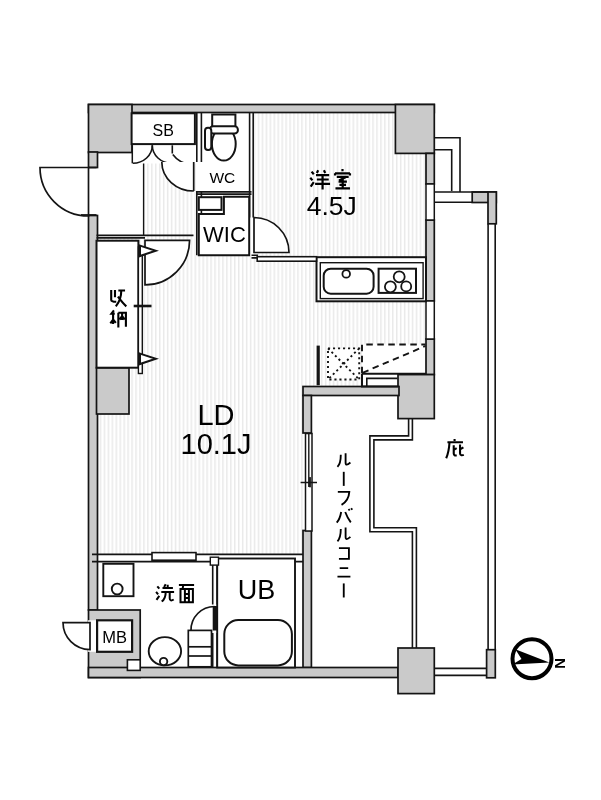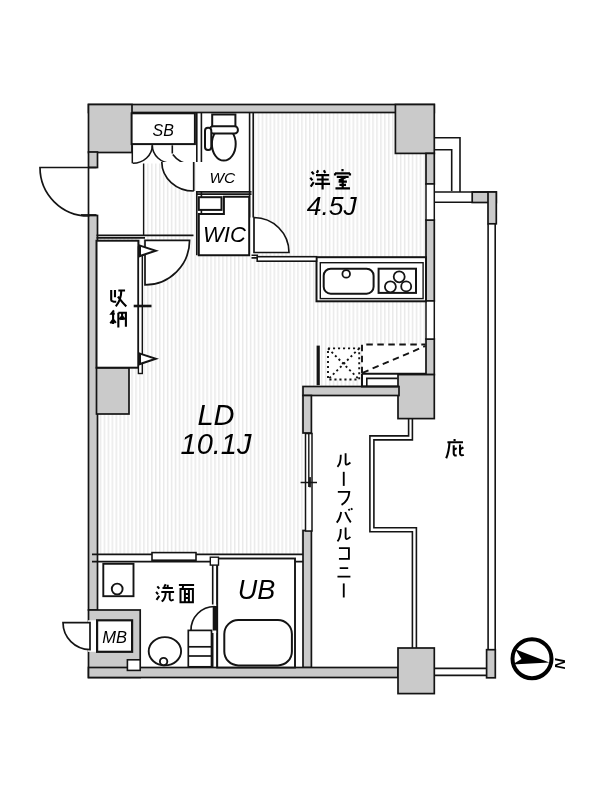--- a/index.html
+++ b/index.html
@@ -1,16 +1,16 @@
 <!DOCTYPE html>
 <html><head>
 <meta charset="utf-8">
 <style>
   html,body{margin:0;padding:0;background:#ffffff;}
-  #page{position:relative;width:521px;height:800px;background:#fff;font-family:"Liberation Sans",sans-serif;filter:grayscale(1);font-style:italic;}
+  #page{position:relative;width:521px;height:800px;background:#fff;font-family:"Liberation Sans",sans-serif;filter:grayscale(1);}
   svg{position:absolute;left:0;top:0;}
   text{font-family:"Liberation Sans",sans-serif;fill:#000;}
 </style>
 </head>
 <body>
 <div id="page">
 <svg width="601" height="800" viewBox="0 0 601 800">
 <defs>
   <pattern id="ht" width="3.95" height="12" patternUnits="userSpaceOnUse">
     <rect width="3.95" height="12" fill="#ffffff"></rect>

